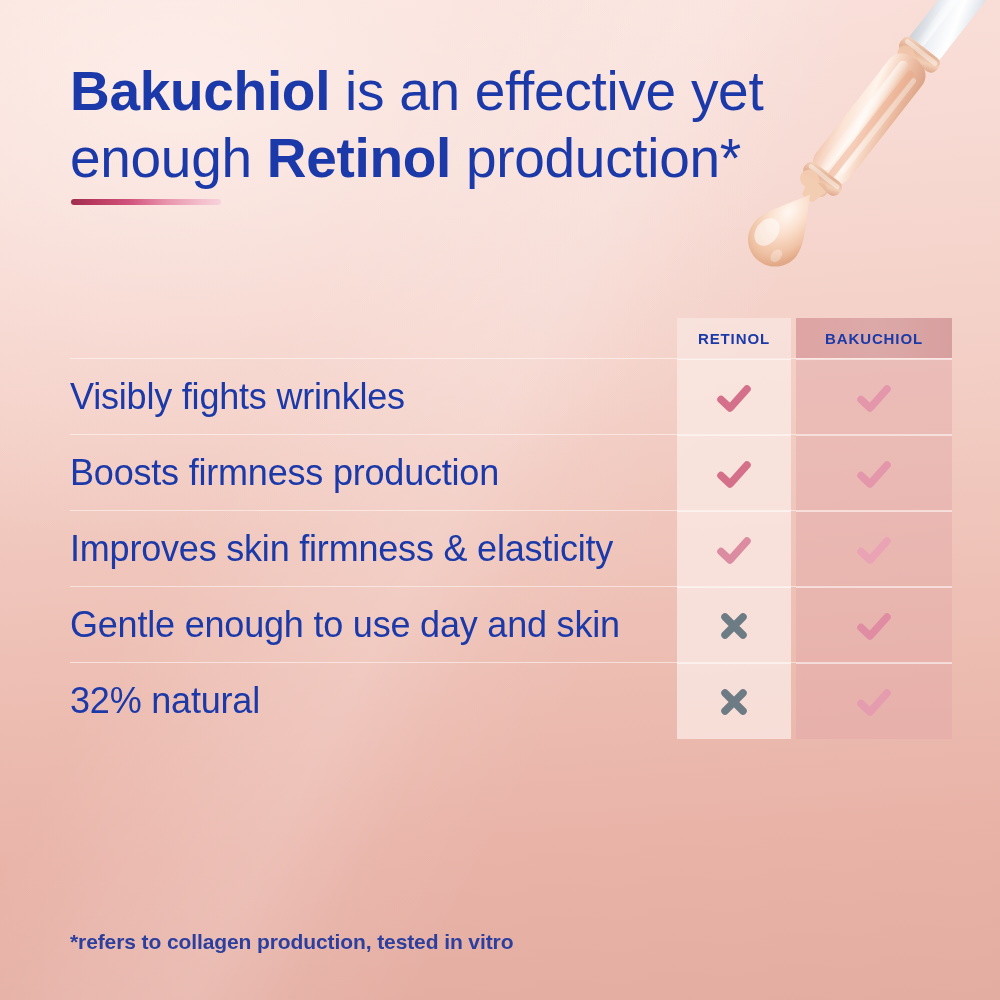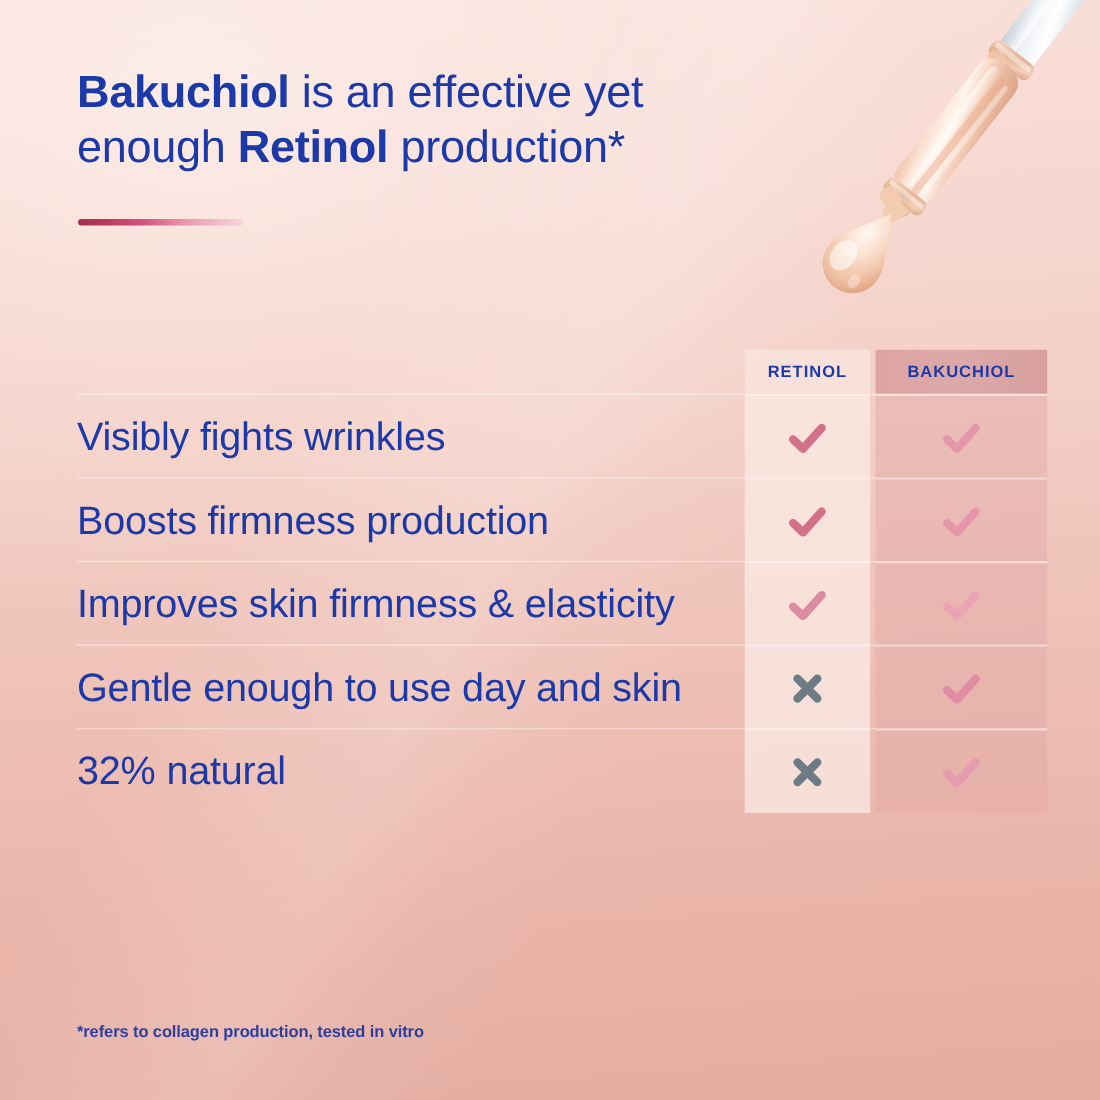--- a/index.html
+++ b/index.html
@@ -36,21 +36,21 @@
         #e4ada2 100%);
     overflow:hidden;
   }
 
   
   .headline {
     position:absolute;
     left:70px; top:58px;
     width:700px;
     color:#1b39a9;
-    font-size:41px;
+    font-size:55px;
     line-height:1.22;
     letter-spacing:-0.3px;
     font-weight:400;
   }
   .headline .hl-strong { font-weight:700; }
 
   .rule {
     position:absolute;
     left:71px; top:199px;
     width:150px; height:6px;
@@ -124,21 +124,21 @@
   .row:first-of-type .cell-retinol,
   .row:first-of-type .cell-bakuchiol { border-top:none; }
 
   .mark { width:42px; height:42px; display:block; }
 
   
   .footnote {
     position:absolute;
     left:70px; top:930px;
     color:#2c3f9e;
-    font-size:15px;
+    font-size:21px;
     font-weight:600;
     letter-spacing:-0.1px;
   }
 </style>
 </head>
 <body>
 
 <div class="canvas">
 
   <h1 class="headline">

